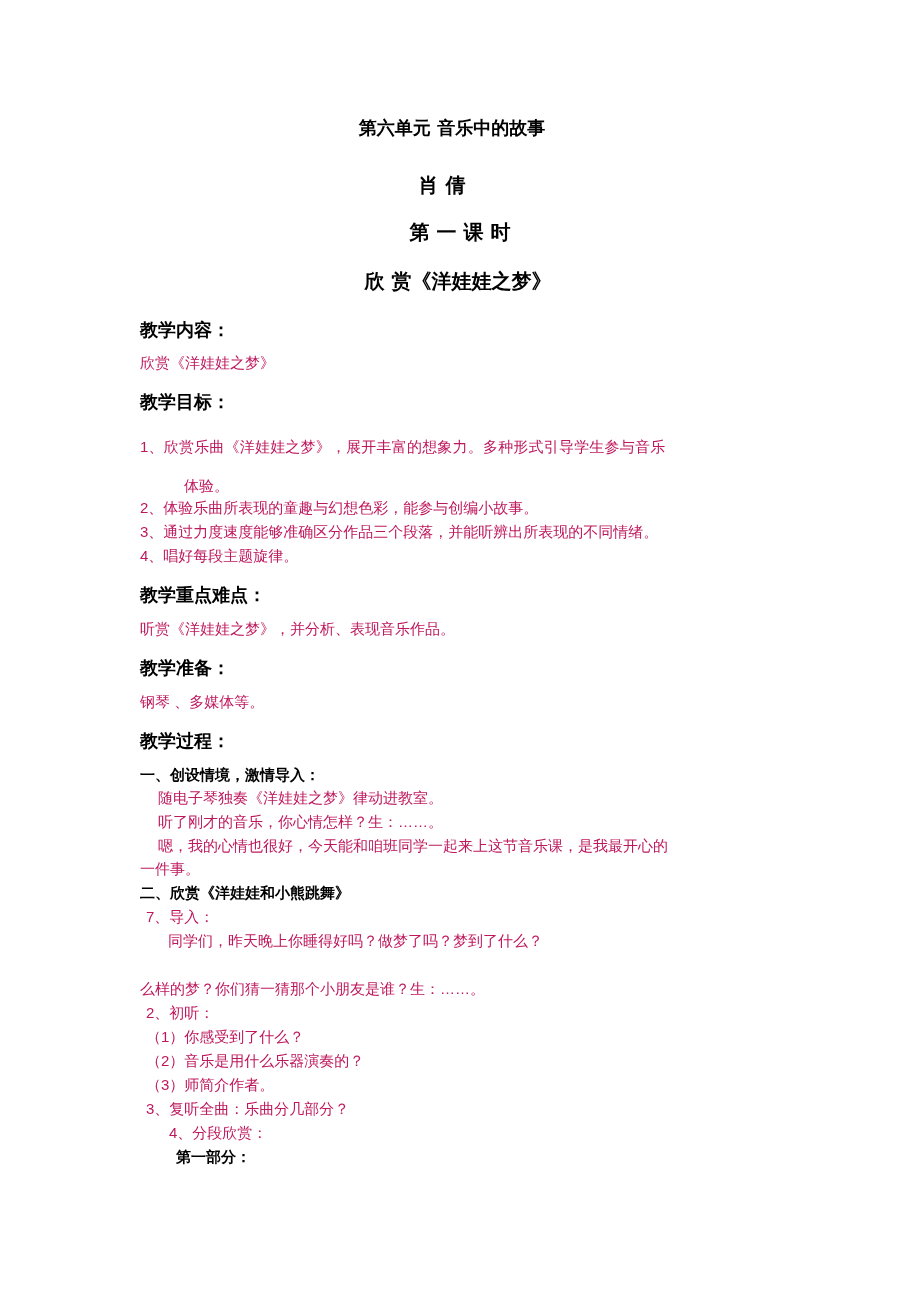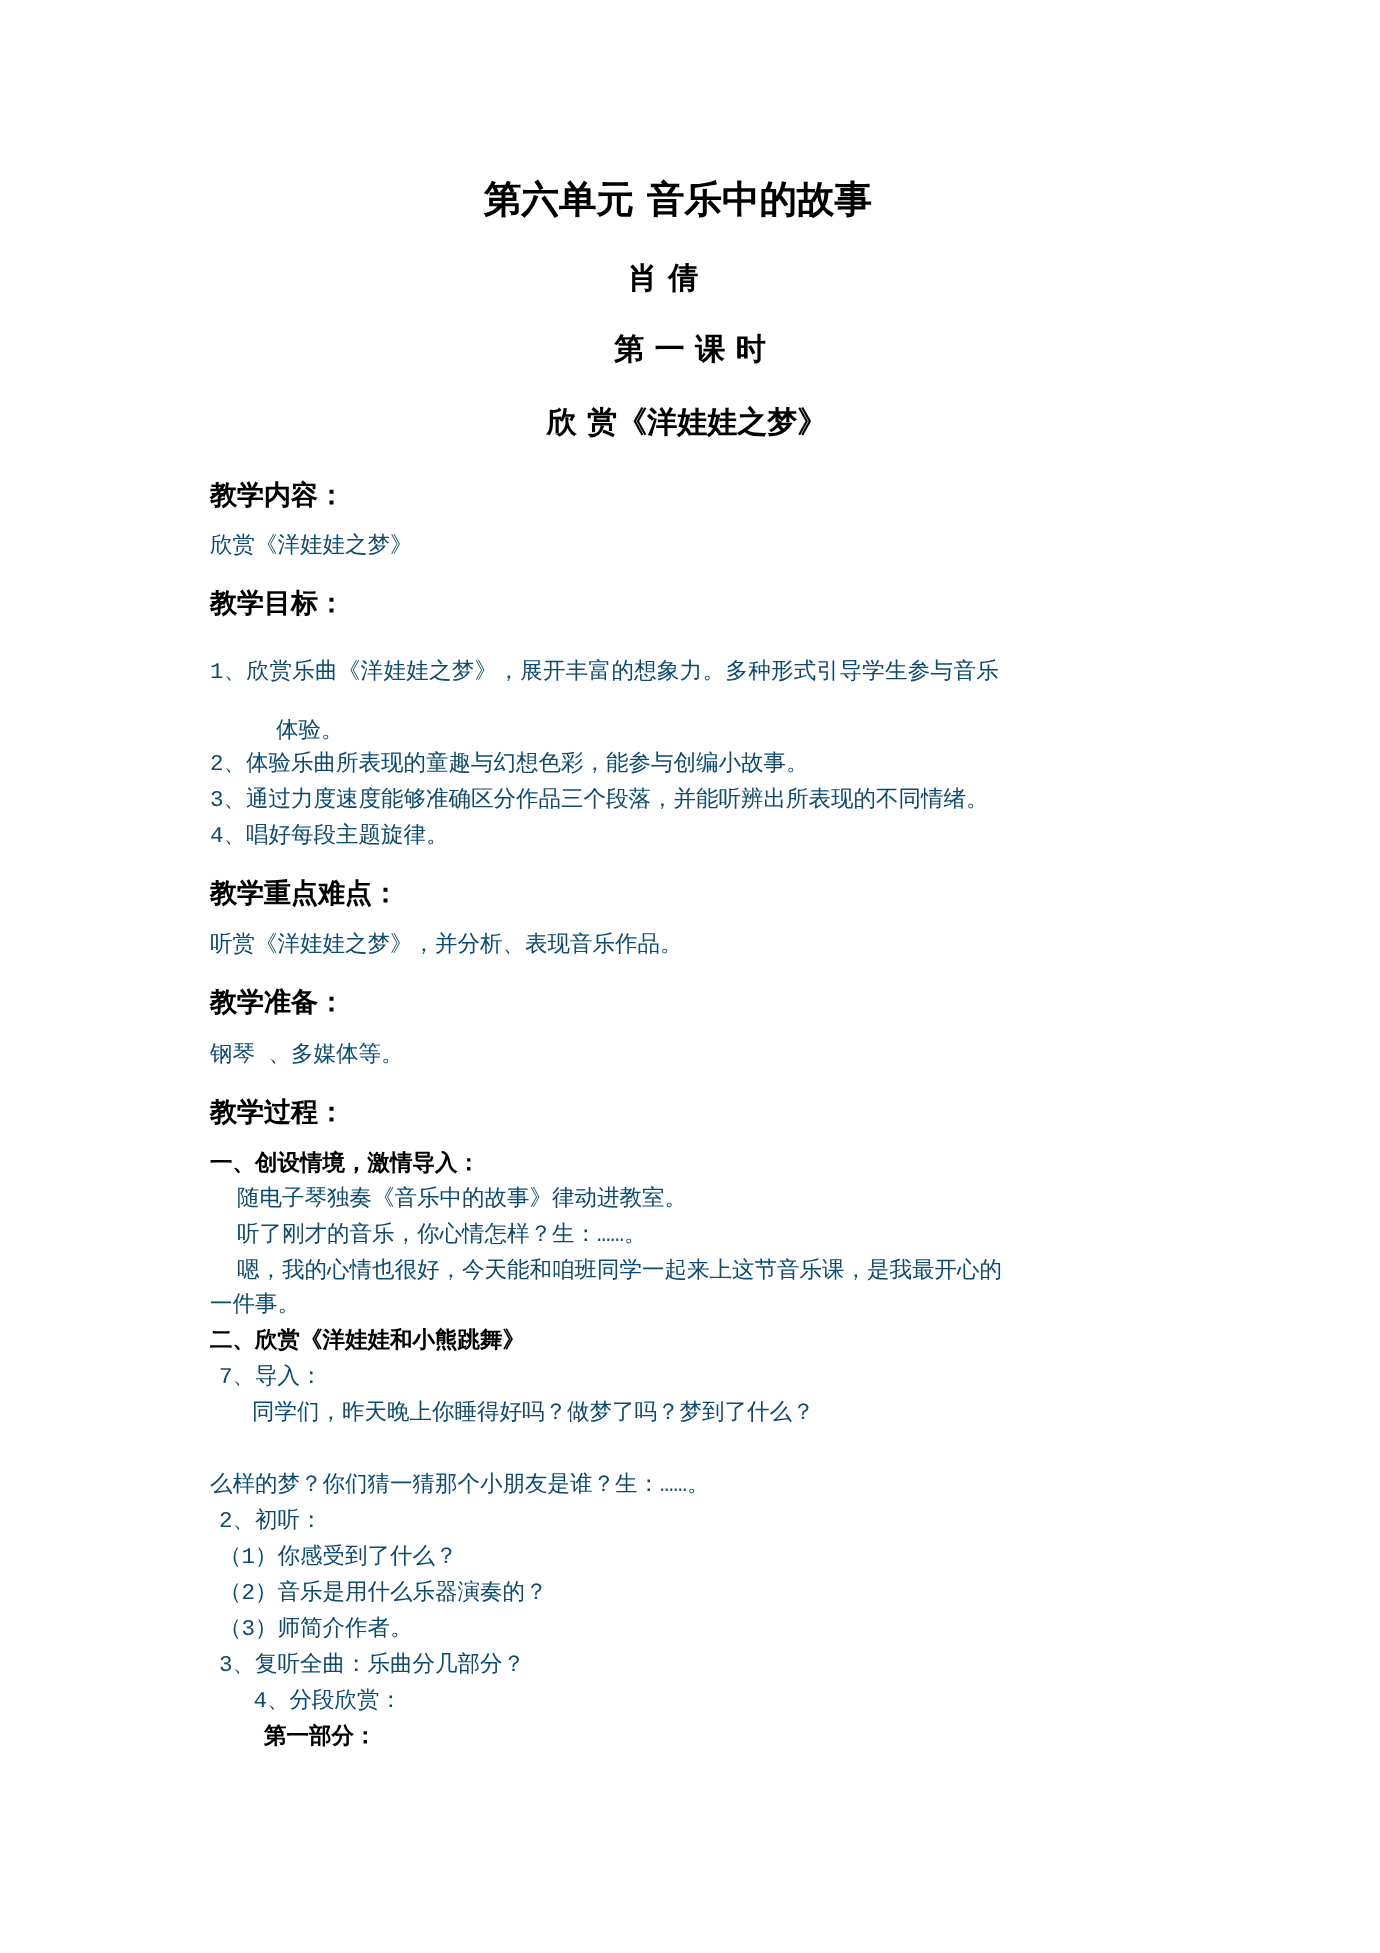--- a/index.html
+++ b/index.html
@@ -18,41 +18,41 @@
     .page {
       position: absolute;
       left: 0; top: 0;
       width: 920px;
       height: 1302px;
     }
     .abs { position: absolute; white-space: nowrap; }
     .title {
       font-family: "DejaVu Sans", "Liberation Sans", sans-serif;
       font-weight: bold;
-      font-size: 25px;
+      font-size: 18px;
       left: 0; width: 904px; text-align: center;
     }
     .subtitle {
       font-family: "DejaVu Sans", "Liberation Sans", sans-serif;
       font-weight: bold;
       font-size: 20px;
       left: 0; width: 920px; text-align: center;
       letter-spacing: 0;
     }
     .h {
       font-family: "DejaVu Sans", "Liberation Sans", sans-serif;
       font-weight: bold;
       font-size: 18px;
       left: 140px;
     }
     .p {
-      font-family: Liberation Mono, monospace;
+      font-family: Liberation Sans, sans-serif;
       font-size: 15px;
       left: 140px;
-      color: #0c4a6e;
+      color: #be185d;
       text-align: center;
     }
     .b15 {
       font-family: "DejaVu Sans", "Liberation Sans", sans-serif;
       font-weight: bold;
       font-size: 15px;
       left: 140px;
     }
     .wide { letter-spacing: 0.2px; }
   </style>
@@ -78,21 +78,21 @@
 
   <div class="abs h" style="top:583px;">教学重点难点：</div>
   <div class="abs p" style="top:620px;">听赏《洋娃娃之梦》，并分析、表现音乐作品。</div>
 
   <div class="abs h" style="top:656px;">教学准备：</div>
   <div class="abs p" style="top:693px;">钢琴 、多媒体等。</div>
 
   <div class="abs h" style="top:729px;">教学过程：</div>
 
   <div class="abs b15" style="top:766px;">一、创设情境，激情导入：</div>
-  <div class="abs p" style="top:789px; left:158px;">随电子琴独奏《音乐中的故事》律动进教室。</div>
+  <div class="abs p" style="top:789px; left:158px;">随电子琴独奏《洋娃娃之梦》律动进教室。</div>
   <div class="abs p" style="top:813px; left:158px;">听了刚才的音乐，你心情怎样？生：……。</div>
   <div class="abs p" style="top:837px; left:158px;">嗯，我的心情也很好，今天能和咱班同学一起来上这节音乐课，是我最开心的</div>
   <div class="abs p" style="top:860px;">一件事。</div>
 
   <div class="abs b15" style="top:884px;">二、欣赏《洋娃娃和小熊跳舞》</div>
   <div class="abs p" style="top:908px; left:146px;">7、导入：</div>
   <div class="abs p" style="top:932px; left:168px;">同学们，昨天晚上你睡得好吗？做梦了吗？梦到了什么？</div>
   <div class="abs p" style="top:980px;">么样的梦？你们猜一猜那个小朋友是谁？生：……。</div>
   <div class="abs p" style="top:1004px; left:146px;">2、初听：</div>
   <div class="abs p" style="top:1028px; left:146px;">（1）你感受到了什么？</div>

